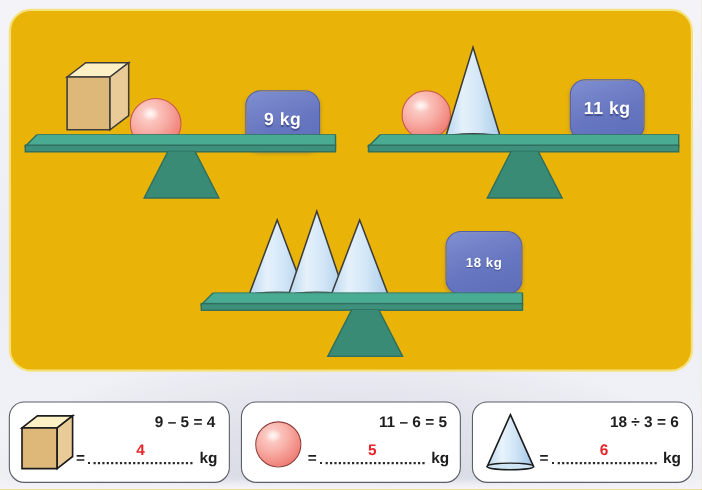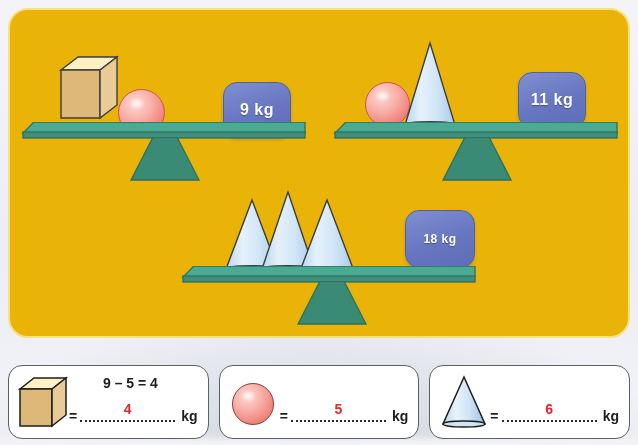--- a/index.html
+++ b/index.html
@@ -76,21 +76,21 @@
     border-radius:14px;
     box-sizing:border-box;
     display:flex;align-items:center;
     padding:0 8px;
     position:relative;
   }
   .ans-shape{width:52px;height:56px;flex:none;position:relative;}
   .ans-body{flex:1;position:relative;height:100%;}
   .ans-eq{
     position:absolute;left:34px;top:9px;right:4px;
-    text-align:left;
+    text-align:right;
     font-size:14px;font-weight:bold;color:#1d1d1d;
     white-space:nowrap;
   }
   .ans-line{
     position:absolute;left:0;bottom:14px;right:2px;
     display:flex;align-items:flex-end;
     font-size:14px;font-weight:bold;color:#1d1d1d;
   }
   .eqsign{margin-right:3px;}
   .dots{
@@ -262,20 +262,21 @@
         <span class="kg">kg</span>
       </div>
     </div>
   </div>
 
   <div class="ansbox">
     <div class="ans-shape">
       <div class="sphere" style="left:4px;top:9px;width:42px;height:42px;border-color:#8d3b36;"></div>
     </div>
     <div class="ans-body">
+      <div class="ans-eq">11 – 6 = 5</div>
       <div class="ans-line">
         <span class="eqsign">=</span>
         <span class="dots">
           <span class="red-ans">5</span>
         </span>
         <span class="kg">kg</span>
       </div>
     </div>
   </div>
 
@@ -288,20 +289,21 @@
             <stop offset="32%" stop-color="#e8f3fc"></stop>
             <stop offset="62%" stop-color="#cfe4f6"></stop>
             <stop offset="100%" stop-color="#9dc3e4"></stop>
           </linearGradient>
         </defs>
         <polygon points="26,3 47,50 5,50" fill="url(#cg5)" stroke="#1d1d1d" stroke-width="1.5"></polygon>
         <ellipse cx="26" cy="50" rx="21" ry="3" fill="#cfe5f6" stroke="#1d1d1d" stroke-width="1.3"></ellipse>
       </svg>
     </div>
     <div class="ans-body">
+      <div class="ans-eq">18 ÷ 3 = 6</div>
       <div class="ans-line">
         <span class="eqsign">=</span>
         <span class="dots">
           <span class="red-ans">6</span>
         </span>
         <span class="kg">kg</span>
       </div>
     </div>
   </div>
 

